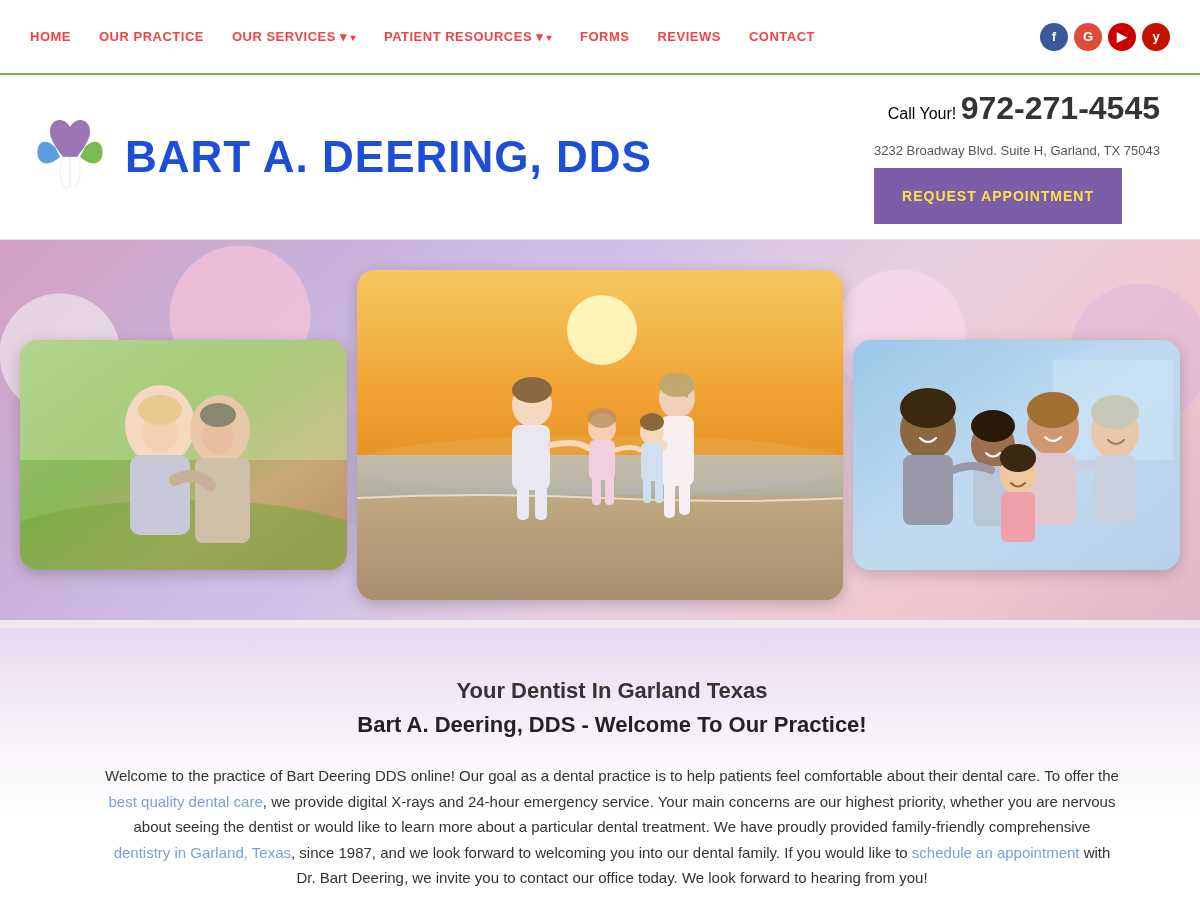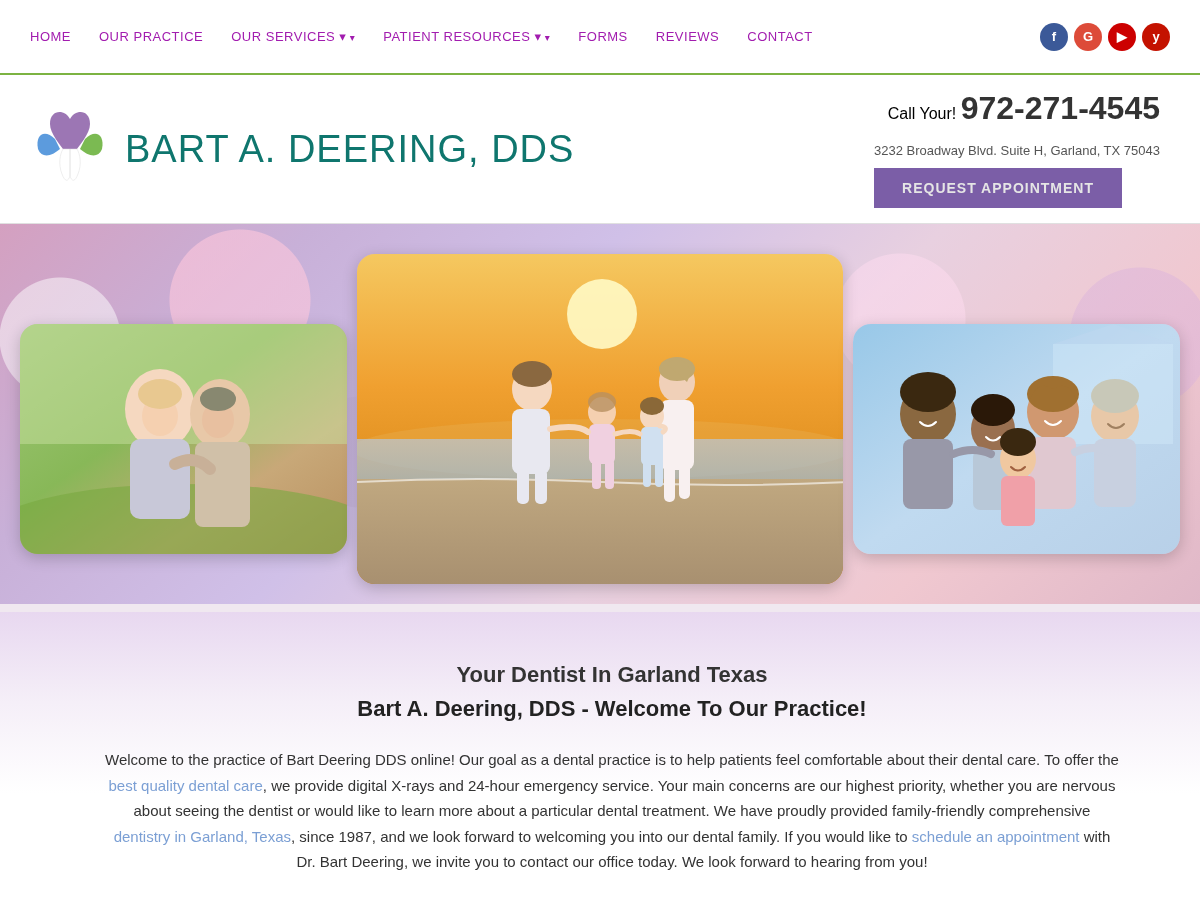--- a/index.html
+++ b/index.html
@@ -15,23 +15,23 @@
       padding: 0 30px;
       height: 75px;
     }
     .nav-links {
       display: flex;
       gap: 28px;
       align-items: center;
     }
     .nav-links a {
       text-decoration: none;
-      color: #a21caf;
+      color: #ef4444;
       font-size: 13px;
-      font-weight: 400;
+      font-weight: 700;
       letter-spacing: 0.5px;
       text-transform: uppercase;
     }
     .nav-links .has-dropdown::after { content: " ▾"; font-size: 10px; }
     .social-icons { display: flex; gap: 6px; align-items: center; }
     .social-icon {
       width: 28px; height: 28px; border-radius: 50%;
       display: flex; align-items: center; justify-content: center;
       font-size: 13px; font-weight: bold; color: white; cursor: pointer;
       text-decoration: none;
@@ -45,30 +45,30 @@
     .header-section {
       background: white;
       display: flex;
       align-items: center;
       justify-content: space-between;
       padding: 15px 40px 15px 30px;
       border-bottom: 1px solid #e0e0e0;
     }
     .logo-area { display: flex; align-items: center; gap: 15px; }
     .logo-icon { width: 80px; height: 90px; position: relative; }
-    .logo-text { font-size: 38px; font-weight: normal; color: #0f766e; letter-spacing: 1px; }
+    .logo-text { font-size: 44px; font-weight: bold; color: #1d4ed8; letter-spacing: 1px; }
     .header-right { text-align: right; }
     .phone-number { font-size: 32px; font-weight: bold; color: #333; margin-top: 12px; }
     .address { font-size: 13px; color: #555; margin-top: 16px; }
     .request-btn {
       display: block;
       margin-top: 10px;
       background: #7b5ea7;
-      color: #e5e5e5;
-      padding: 12px 28px;
+      color: #fde047;
+      padding: 20px 28px;
       font-size: 14px;
       font-weight: bold;
       letter-spacing: 1px;
       text-transform: uppercase;
       cursor: pointer;
       border: none;
       text-align: center;
     }
 
     

